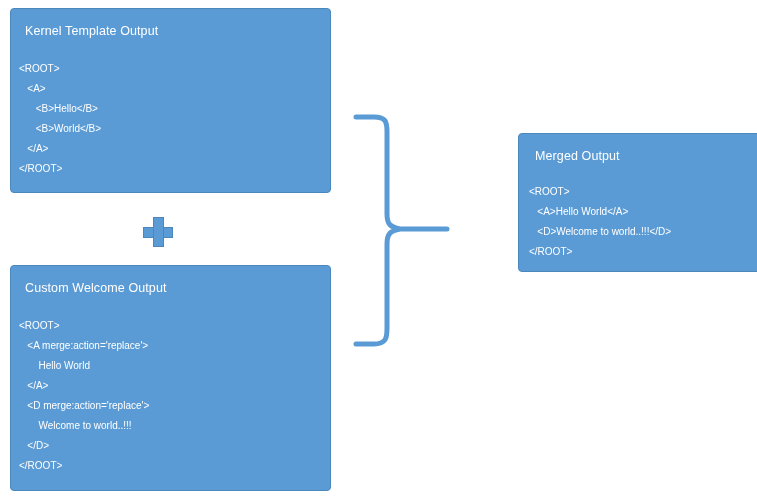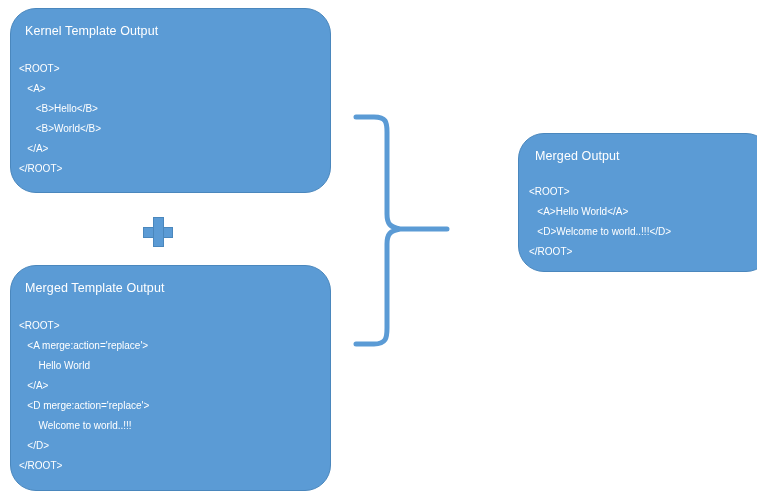--- a/index.html
+++ b/index.html
@@ -21,21 +21,21 @@
     left: 0; top: 0;
     width: 757px;
     height: 499px;
   }
 
   
   .box {
     position: absolute;
     background: #5b9bd5;
     border: 1px solid #4a87bd;
-    border-radius: 26px;
+    border-radius: 4px;
     box-sizing: border-box;
     color: #ffffff;
   }
 
   .box-title {
     position: absolute;
     left: 14px;
     top: 15px;
     font-size: 12.5px;
     line-height: 15px;
@@ -141,21 +141,21 @@
 &lt;/ROOT&gt;</div>
   </div>
 
   <div class="plus-sign">
     <div class="bar bar-h"></div>
     <div class="bar bar-v"></div>
     <div class="inner"></div>
   </div>
 
   <div class="box" id="box-custom">
-    <div class="box-title">Merged Template Output</div>
+    <div class="box-title">Custom Welcome Output</div>
     <div class="box-code">&lt;ROOT&gt;
    &lt;A merge:action='replace'&gt;
        Hello World
    &lt;/A&gt;
    &lt;D merge:action='replace'&gt;
        Welcome to world..!!!
    &lt;/D&gt;
 &lt;/ROOT&gt;</div>
   </div>
 

